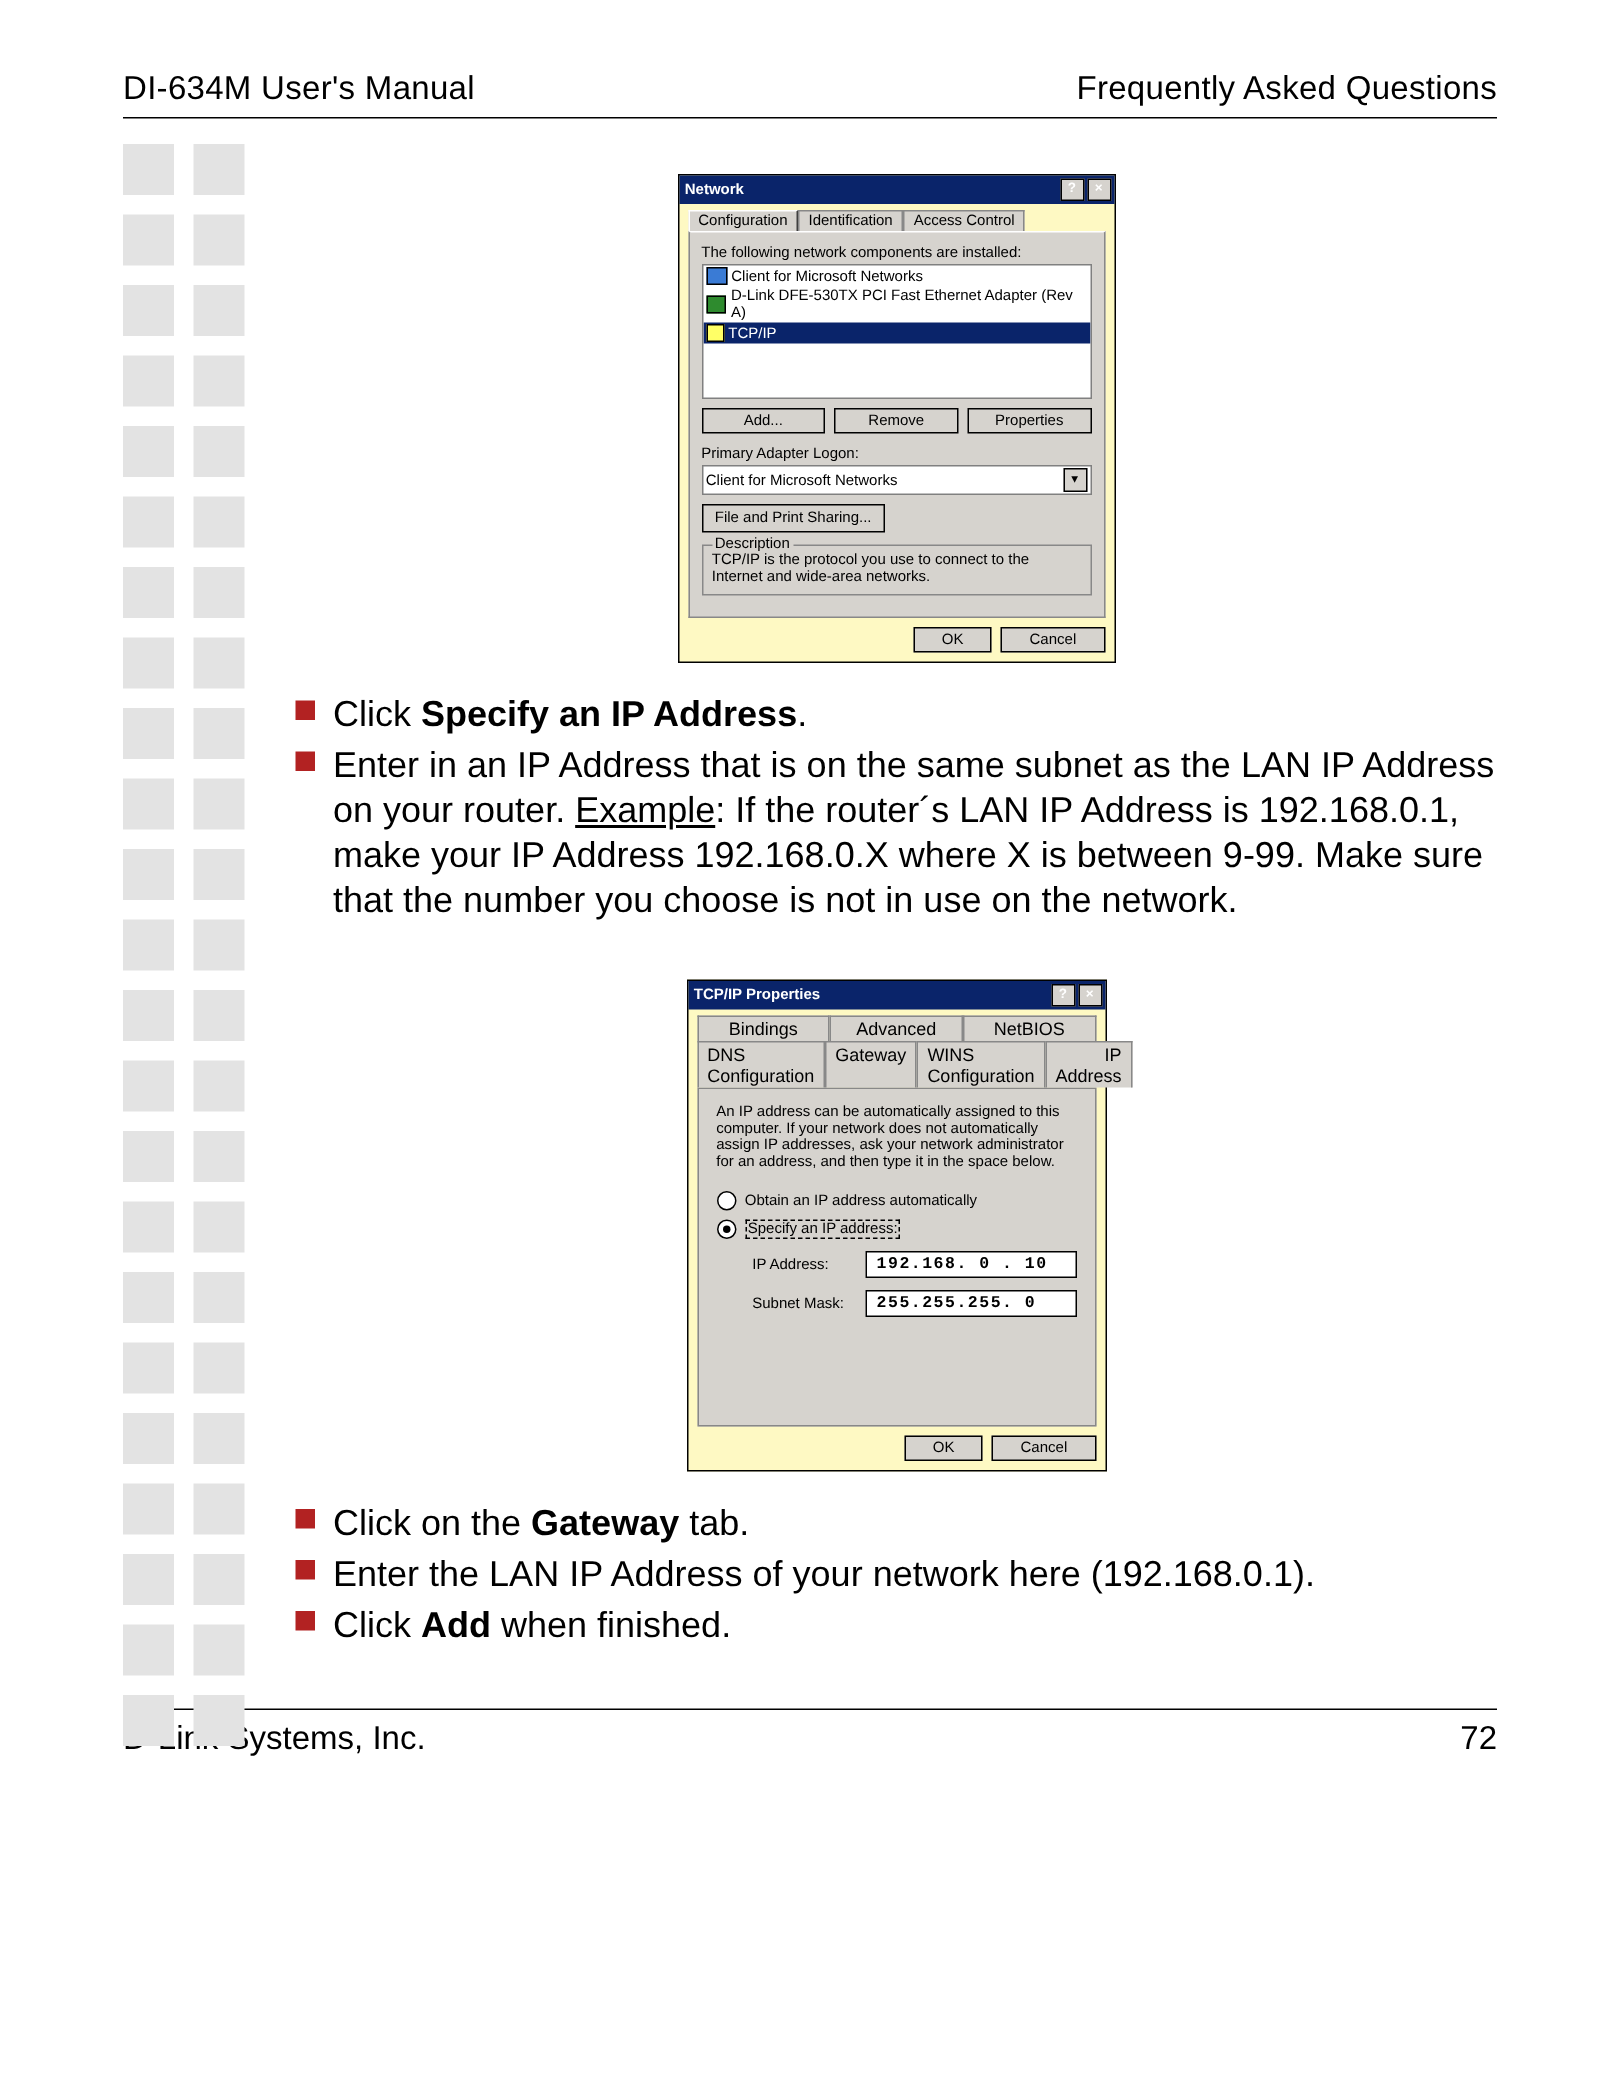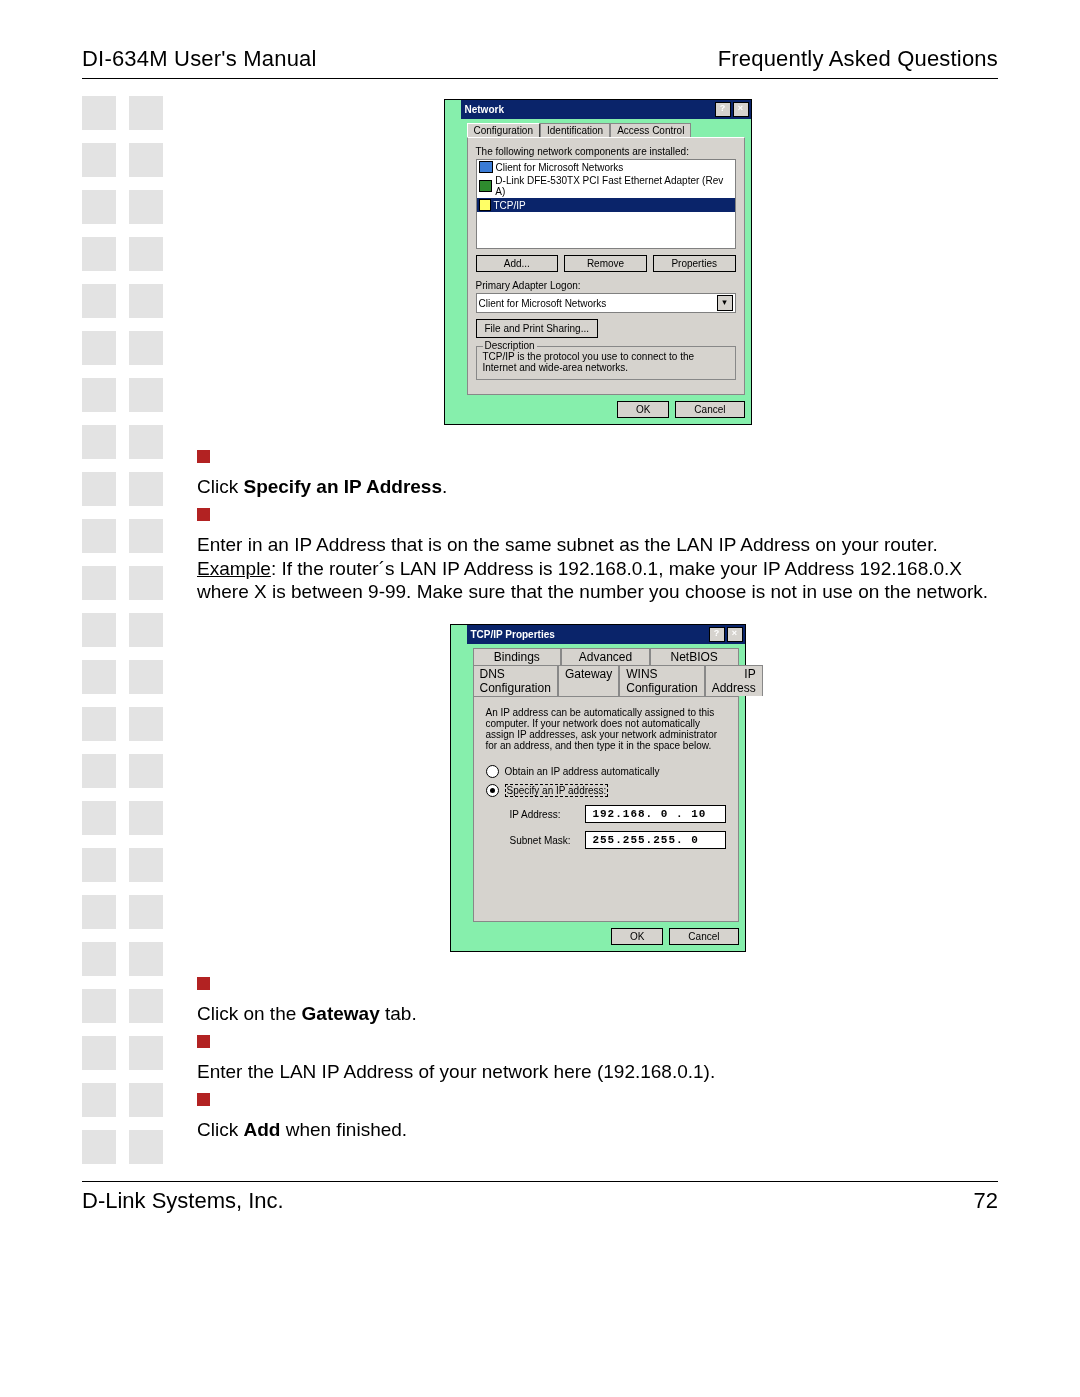--- a/index.html
+++ b/index.html
@@ -32,27 +32,26 @@
   .squares-col {
     position:absolute;
     left:82px; top:96px;
     display:flex; flex-direction:column; gap:13px;
   }
   .srow { display:flex; gap:13px; }
   .sq { width:34px; height:34px; background:#e3e3e3; }
   .content { margin-left:115px; }
   .dlg {
     width:290px;
-    margin:20px auto 20px auto;
+    margin:37px auto 20px auto;
     border:1px solid #000;
-    background:#86efac;
+    background:#fef9c3;
     font-family: Tahoma, sans-serif;
     font-size:10px;
     color:#000;
-    padding-left:16px;
   }
   .titlebar {
     background:#0a246a;
     color:#fff;
     display:flex;
     align-items:center;
     justify-content:space-between;
     padding:2px 2px 2px 4px;
     font-weight:bold;
     font-size:10px;
@@ -119,21 +118,21 @@
   .dlg-buttons {
     display:flex; justify-content:flex-end; gap:6px;
     padding:6px;
   }
   .okbtn {
     background:#d6d3ce; border:1px solid #000;
     padding:2px 18px; font-size:10px;
   }
   
   .bullets { margin:14px 0 20px 0; }
-  .bi { display:flex; align-items:flex-start; gap:12px; margin:4px 0; font-size:19px; line-height:1.25; font-family: Arial, sans-serif; flex-direction: column; }
+  .bi { display:flex; align-items:flex-start; gap:12px; margin:4px 0; font-size:24px; line-height:1.25; font-family: Arial, sans-serif; }
   .bsq { width:13px; height:13px; background:#b22222; flex-shrink:0; margin-top:5px; }
   .bold { font-weight:bold; }
   .u { text-decoration:underline; }
 
   
   .tabs2 { display:flex; flex-wrap:wrap; font-size:12px; }
   .tabs2 .t2 {
     border:1px solid #888; border-bottom:none;
     padding:1px 6px; background:#d6d3ce;
   }

